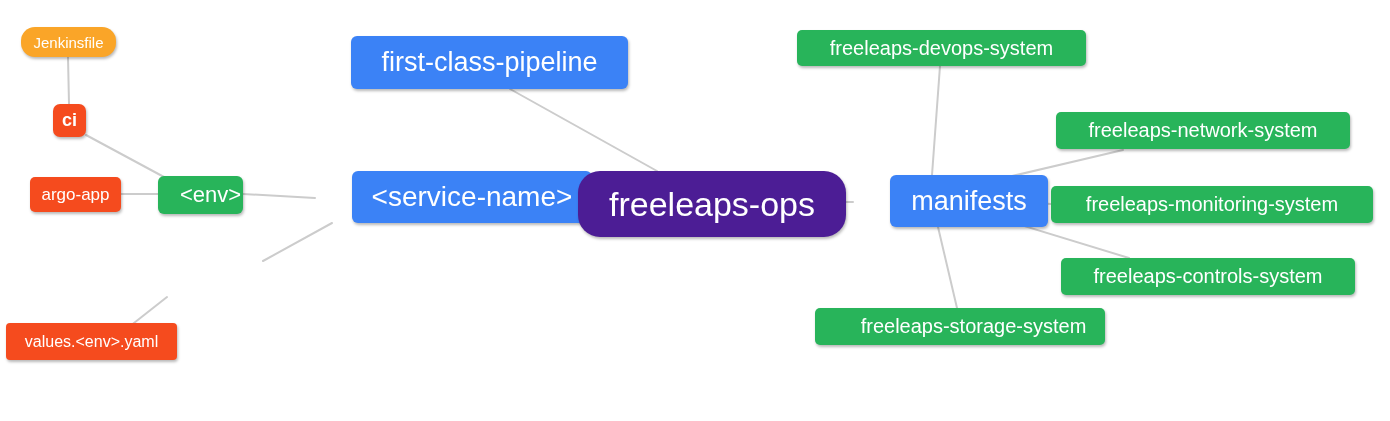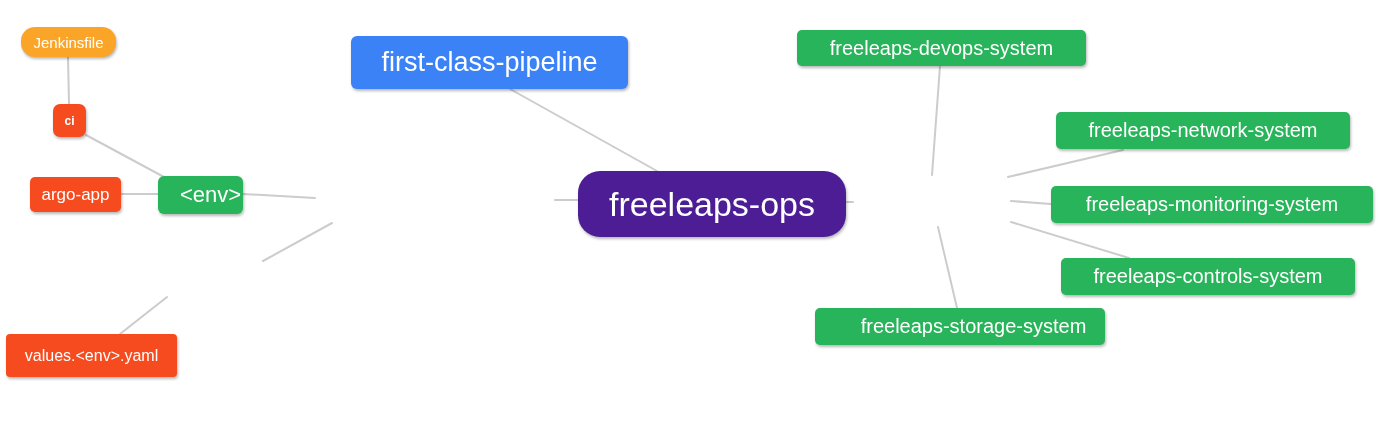--- a/index.html
+++ b/index.html
@@ -39,25 +39,25 @@
     box-sizing: border-box;
   }
   .node-blue  { background: #3b82f6; margin-left: 37px; }
   .node-green { background: #28b45a; }
   .node-red   { background: #f54b1e; }
   .node-amber { background: #faa528; }
   .node-dark  { background: #4c1d95; border-radius: 22px; }
 
   
   #n-jenkinsfile { left: 21px;  top: 27px;  width: 95px;  height: 30px; font-size: 15px; border-radius: 14px; }
-  #n-ci          { left: 53px;  top: 104px; width: 33px;  height: 33px; font-size: 12px; border-radius: 7px; font-weight: bold; text-align: center; }
+  #n-ci          { left: 53px;  top: 104px; width: 33px;  height: 33px; font-size: 18px; border-radius: 7px; font-weight: bold; text-align: center; }
   #n-argo        { left: 30px;  top: 177px; width: 91px;  height: 35px; font-size: 17px; border-radius: 5px; }
   #n-env         { left: 158px; top: 176px; width: 85px;  height: 38px; font-size: 22px; padding-left: 20px; }
   #n-helm        { left: 148px; top: 257px; width: 116px; height: 39px; font-size: 20px; }
-  #n-values      { left: 6px;   top: 334px; width: 171px; height: 43px; font-size: 16px; border-radius: 4px; }
+  #n-values      { left: 6px;   top: 323px; width: 171px; height: 37px; font-size: 16px; border-radius: 4px; }
   #n-pipeline    { left: 314px; top: 36px;  width: 277px; height: 53px; font-size: 27px; }
   #n-service     { left: 315px; top: 171px; width: 240px; height: 52px; font-size: 28px; }
   #n-root        { left: 578px; top: 171px; width: 268px; height: 66px; font-size: 34px; }
   #n-manifests   { left: 853px; top: 175px; width: 158px; height: 52px; font-size: 27px; }
   #n-devops      { left: 797px; top: 30px;  width: 289px; height: 36px; font-size: 20px; border-radius: 5px; }
   #n-network     { left: 1056px; top: 112px; width: 294px; height: 37px; font-size: 20px; border-radius: 5px; }
   #n-monitoring  { left: 1051px; top: 186px; width: 322px; height: 37px; font-size: 20px; border-radius: 5px; }
   #n-controls    { left: 1061px; top: 258px; width: 294px; height: 37px; font-size: 20px; border-radius: 5px; }
   #n-storage     { left: 815px; top: 308px; width: 290px; height: 37px; font-size: 20px; border-radius: 5px; padding-left: 27px; }
 </style>
@@ -82,20 +82,22 @@
     <line x1="1011" y1="222" x2="1129" y2="258"></line>
     <line x1="938" y1="227" x2="957" y2="308"></line>
   </svg>
 
   <div id="n-jenkinsfile" class="node node-amber">Jenkinsfile</div>
   <div id="n-ci" class="node node-red">ci</div>
   <div id="n-argo" class="node node-red">argo-app</div>
   <div id="n-env" class="node node-green">&lt;env&gt;</div>
   <div id="n-values" class="node node-red">values.&lt;env&gt;.yaml</div>
   <div id="n-pipeline" class="node node-blue">first-class-pipeline</div>
+  <div id="n-service" class="node node-blue">&lt;service-name&gt;</div>
   <div id="n-root" class="node node-dark">freeleaps-ops</div>
+  <div id="n-manifests" class="node node-blue">manifests</div>
   <div id="n-devops" class="node node-green">freeleaps-devops-system</div>
   <div id="n-network" class="node node-green">freeleaps-network-system</div>
   <div id="n-monitoring" class="node node-green">freeleaps-monitoring-system</div>
   <div id="n-controls" class="node node-green">freeleaps-controls-system</div>
   <div id="n-storage" class="node node-green">freeleaps-storage-system</div>
 
 </div>
 
 </body></html>

